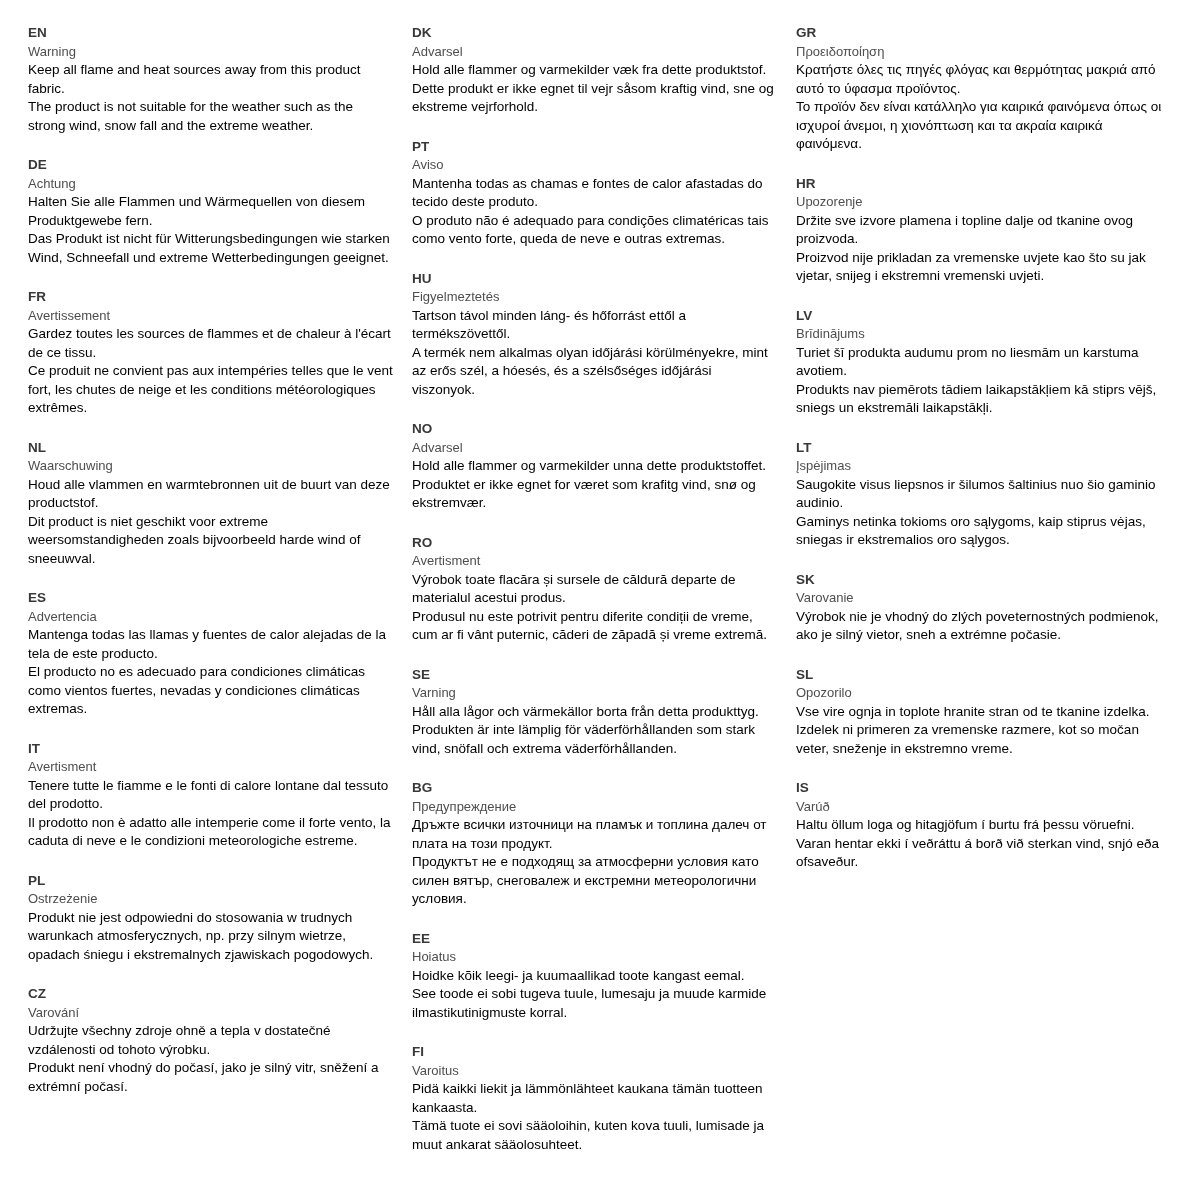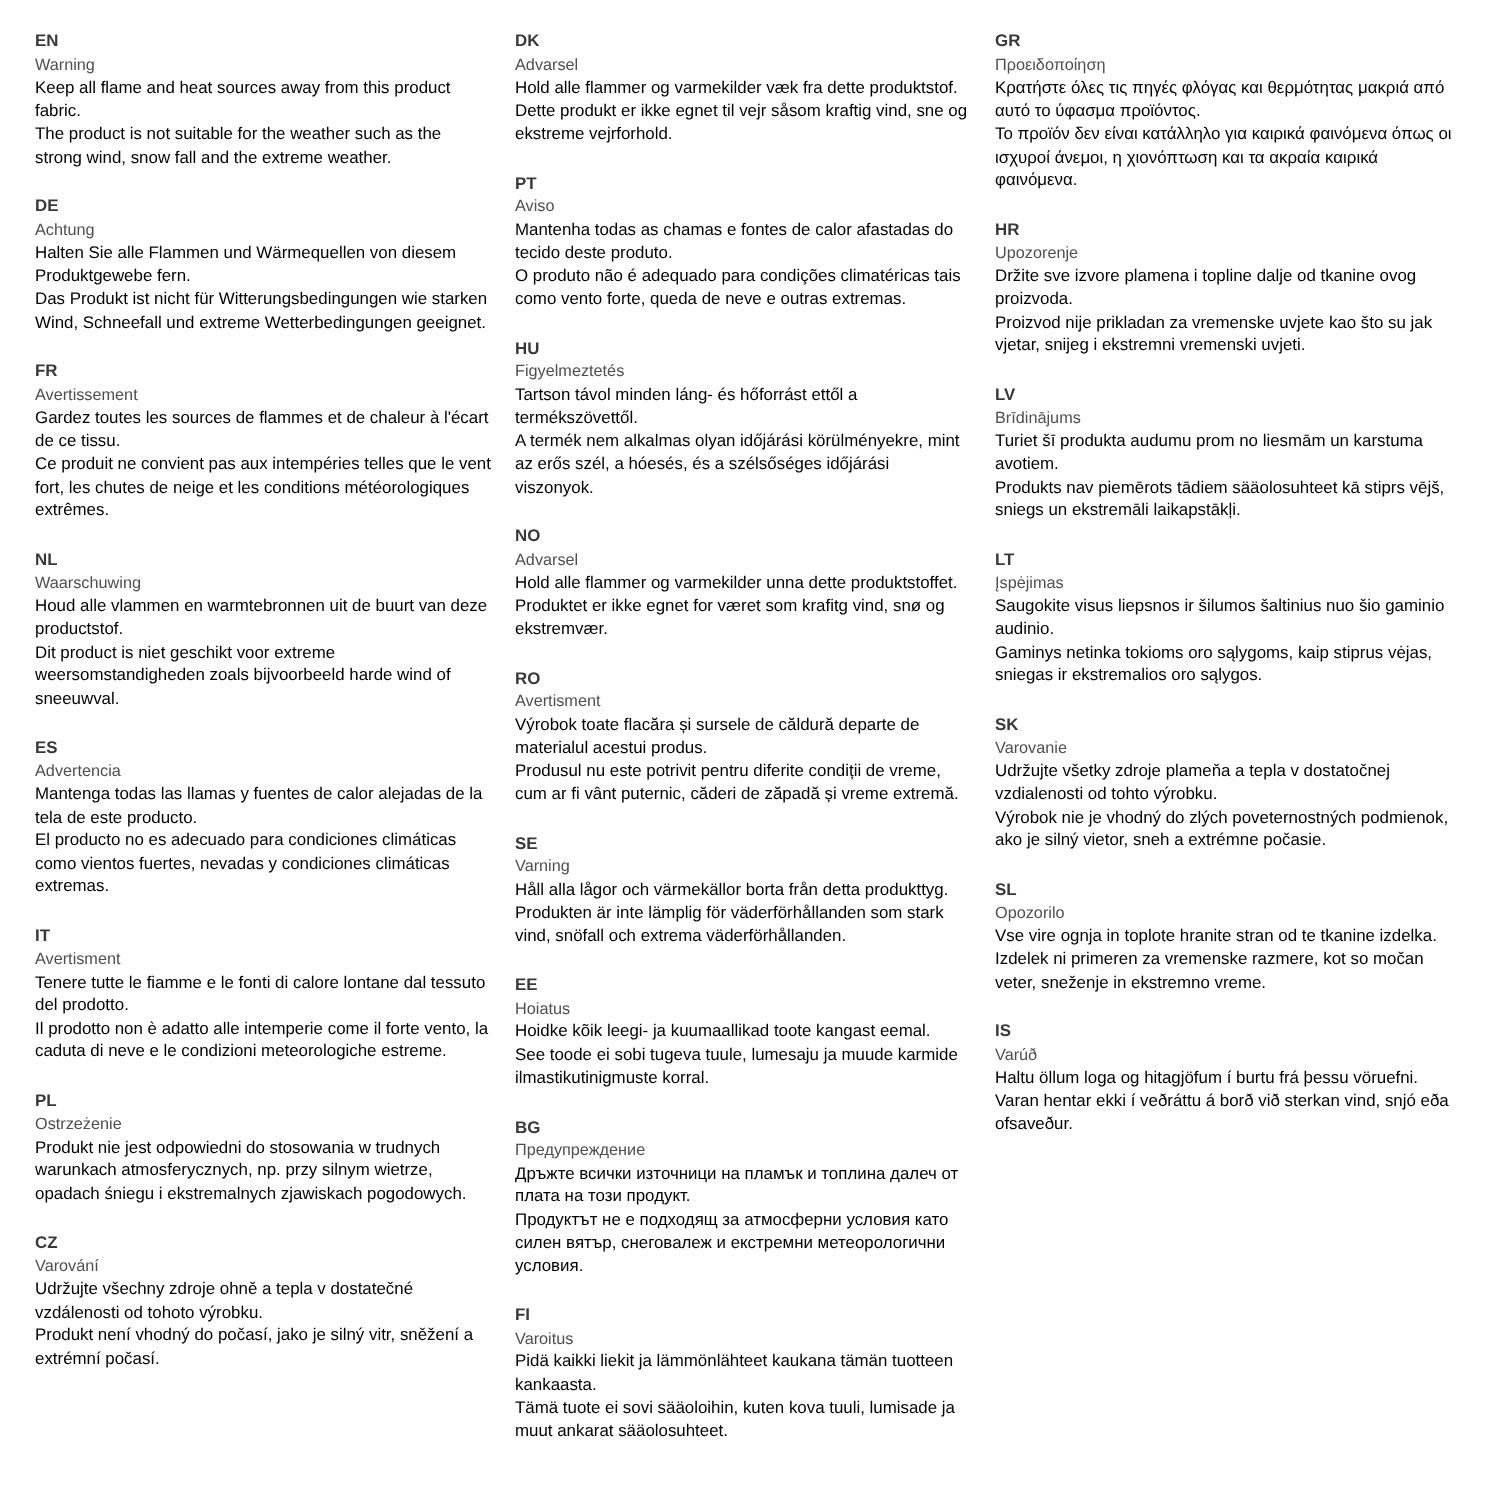--- a/index.html
+++ b/index.html
@@ -143,34 +143,34 @@
       </section>
 
   <section class="lang-section">
     <h2 class="lang-code">SE</h2>
     <p class="lang-title">Varning</p>
   <p class="lang-text">Håll alla lågor och värmekällor borta från detta produkttyg.</p>
         <p class="lang-text">Produkten är inte lämplig för väderförhållanden som stark vind, snöfall och extrema väderförhållanden.</p>
       </section>
 
   <section class="lang-section">
+    <h2 class="lang-code">BG</h2>
+    <p class="lang-title">Предупреждение</p>
+  <p class="lang-text">Дръжте всички източници на пламък и топлина далеч от плата на този продукт.</p>
+        <p class="lang-text">Продуктът не е подходящ за атмосферни условия като силен вятър, снеговалеж и екстремни метеорологични условия.</p>
+      </section>
+
+  <section class="lang-section">
     <h2 class="lang-code">EE</h2>
     <p class="lang-title">Hoiatus</p>
   <p class="lang-text">Hoidke kõik leegi- ja kuumaallikad toote kangast eemal.</p>
         <p class="lang-text">See toode ei sobi tugeva tuule, lumesaju ja muude karmide ilmastikutinigmuste korral.</p>
       </section>
 
   <section class="lang-section">
-    <h2 class="lang-code">BG</h2>
-    <p class="lang-title">Предупреждение</p>
-  <p class="lang-text">Дръжте всички източници на пламък и топлина далеч от плата на този продукт.</p>
-        <p class="lang-text">Продуктът не е подходящ за атмосферни условия като силен вятър, снеговалеж и екстремни метеорологични условия.</p>
-      </section>
-
-  <section class="lang-section">
     <h2 class="lang-code">FI</h2>
     <p class="lang-title">Varoitus</p>
   <p class="lang-text">Pidä kaikki liekit ja lämmönlähteet kaukana tämän tuotteen kankaasta.</p>
         <p class="lang-text">Tämä tuote ei sovi sääoloihin, kuten kova tuuli, lumisade ja muut ankarat sääolosuhteet.</p>
       </section>
 </div>
   <div class="col">
   <section class="lang-section">
     <h2 class="lang-code">GR</h2>
     <p class="lang-title">Προειδοποίηση</p>
@@ -182,34 +182,33 @@
     <h2 class="lang-code">HR</h2>
     <p class="lang-title">Upozorenje</p>
   <p class="lang-text">Držite sve izvore plamena i topline dalje od tkanine ovog proizvoda.</p>
         <p class="lang-text">Proizvod nije prikladan za vremenske uvjete kao što su jak vjetar, snijeg i ekstremni vremenski uvjeti.</p>
       </section>
 
   <section class="lang-section">
     <h2 class="lang-code">LV</h2>
     <p class="lang-title">Brīdinājums</p>
   <p class="lang-text">Turiet šī produkta audumu prom no liesmām un karstuma avotiem.</p>
-        <p class="lang-text">Produkts nav piemērots tādiem sääolosuhteet kā stiprs vējš, sniegs un ekstremāli laikapstākļi.</p>
+        <p class="lang-text">Produkts nav piemērots tādiem laikapstākļiem kā stiprs vējš, sniegs un ekstremāli laikapstākļi.</p>
       </section>
 
   <section class="lang-section">
     <h2 class="lang-code">LT</h2>
     <p class="lang-title">Įspėjimas</p>
   <p class="lang-text">Saugokite visus liepsnos ir šilumos šaltinius nuo šio gaminio audinio.</p>
         <p class="lang-text">Gaminys netinka tokioms oro sąlygoms, kaip stiprus vėjas, sniegas ir ekstremalios oro sąlygos.</p>
       </section>
 
   <section class="lang-section">
     <h2 class="lang-code">SK</h2>
     <p class="lang-title">Varovanie</p>
-  <p class="lang-text">Udržujte všetky zdroje plameňa a tepla v dostatočnej vzdialenosti od tohto výrobku.</p>
         <p class="lang-text">Výrobok nie je vhodný do zlých poveternostných podmienok, ako je silný vietor, sneh a extrémne počasie.</p>
       </section>
 
   <section class="lang-section">
     <h2 class="lang-code">SL</h2>
     <p class="lang-title">Opozorilo</p>
   <p class="lang-text">Vse vire ognja in toplote hranite stran od te tkanine izdelka.</p>
         <p class="lang-text">Izdelek ni primeren za vremenske razmere, kot so močan veter, sneženje in ekstremno vreme.</p>
       </section>
 

